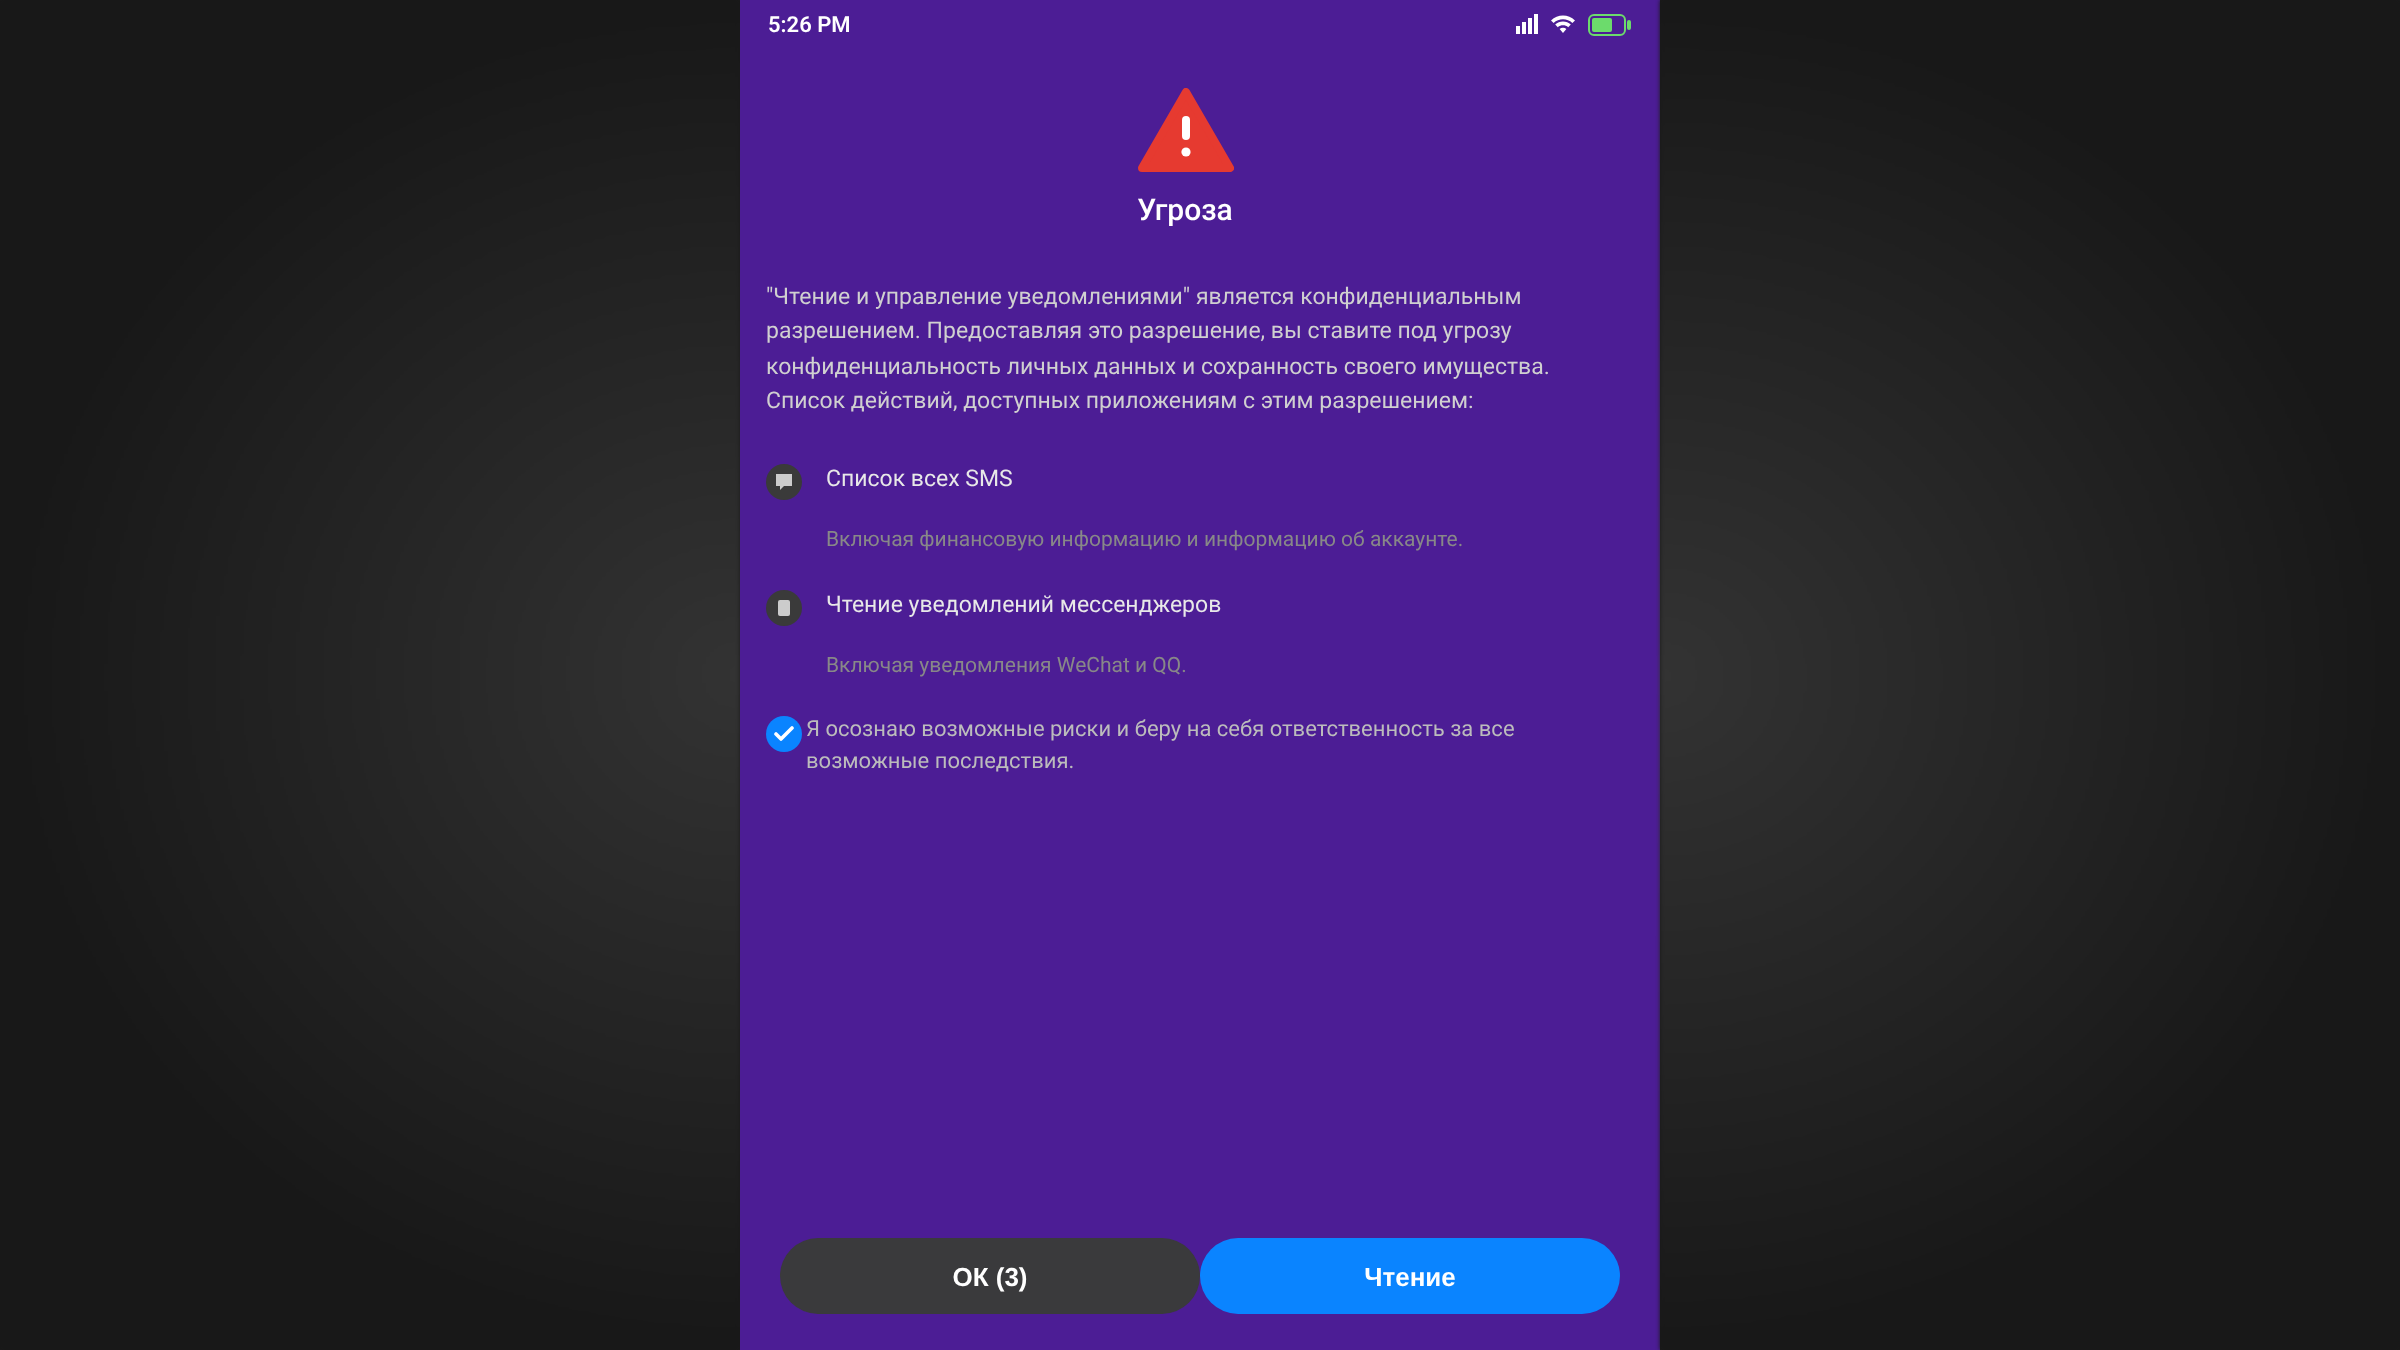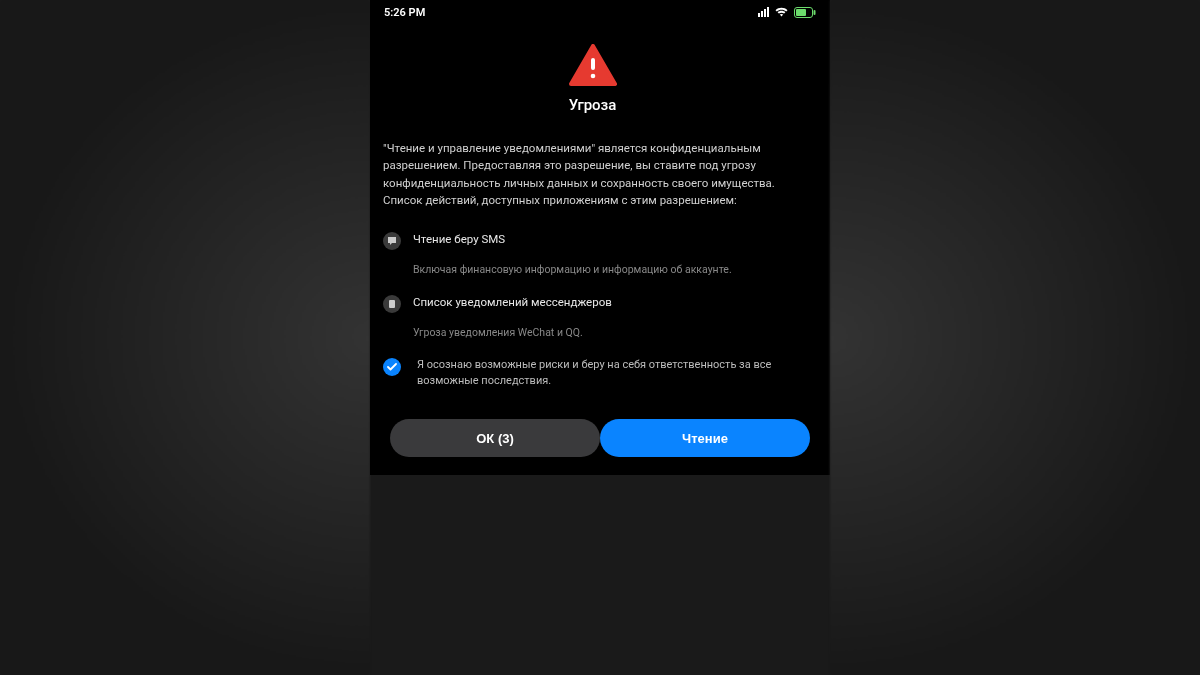--- a/index.html
+++ b/index.html
@@ -18,22 +18,22 @@
     height: 675px;
     background: linear-gradient(135deg, #2a2a2a, #1b1b1b);
     filter: blur(1px);
   }
   .phone-left { background: radial-gradient(ellipse at right, #333, #181818 70%); }
   .phone-right { background: radial-gradient(ellipse at left, #333, #181818 70%); }
 
   .phone {
     position: relative;
     width: 460px;
-    height: 475px;
-    background: #000000;
+    height: 675px;
+    background: #4c1d95;
     color: #e8e8e8;
     display: flex;
     flex-direction: column;
   }
   .status-bar {
     height: 24px;
     display: flex;
     justify-content: space-between;
     align-items: center;
     padding: 0 14px;
@@ -102,21 +102,21 @@
     line-height: 1.4;
   }
   .perm-sub {
     font-size: 10.5px;
     color: #888;
     line-height: 1.4;
     margin-top: 16px;
   }
   .check-row {
     display: flex;
-    gap: 16px;
+    gap: 2px;
     margin-top: 12px;
     margin-bottom: 4px;
   }
   .check {
     width: 18px;
     height: 18px;
     flex: 0 0 18px;
     border-radius: 50%;
     background: #0a84ff;
     display: flex;
@@ -188,34 +188,34 @@
 
     <div class="body-text">"Чтение и управление уведомлениями" является конфиденциальным разрешением. Предоставляя это разрешение, вы ставите под угрозу конфиденциальность личных данных и сохранность своего имущества. Список действий, доступных приложениям с этим разрешением:</div>
 
     <div class="perm-item">
       <div class="perm-icon">
         <svg viewBox="0 0 10 10">
             <path d="M1 1 h8 v6 h-4 l-2 2 v-2 h-2 z" fill="#ccc"></path>
           </svg>
       </div>
       <div class="perm-text">
-        <div class="perm-title">Чтение беру SMS</div>
+        <div class="perm-title">Список всех SMS</div>
         <div class="perm-sub">Включая финансовую информацию и информацию об аккаунте.</div>
       </div>
     </div>
 
     <div class="perm-item">
       <div class="perm-icon">
         <svg viewBox="0 0 10 10">
             <rect x="2" y="1" width="6" height="8" rx="1" fill="#ccc"></rect>
           </svg>
       </div>
       <div class="perm-text">
-        <div class="perm-title">Список уведомлений мессенджеров</div>
-        <div class="perm-sub">Угроза уведомления WeChat и QQ.</div>
+        <div class="perm-title">Чтение уведомлений мессенджеров</div>
+        <div class="perm-sub">Включая уведомления WeChat и QQ.</div>
       </div>
     </div>
 
 
     <div class="check-row">
       <div class="check">
         <svg viewBox="0 0 10 8">
             <path d="M1 4 L3.5 6.5 L9 1" stroke="#fff" stroke-width="1.8" fill="none" stroke-linecap="round" stroke-linejoin="round"></path>
           </svg>
       </div>

